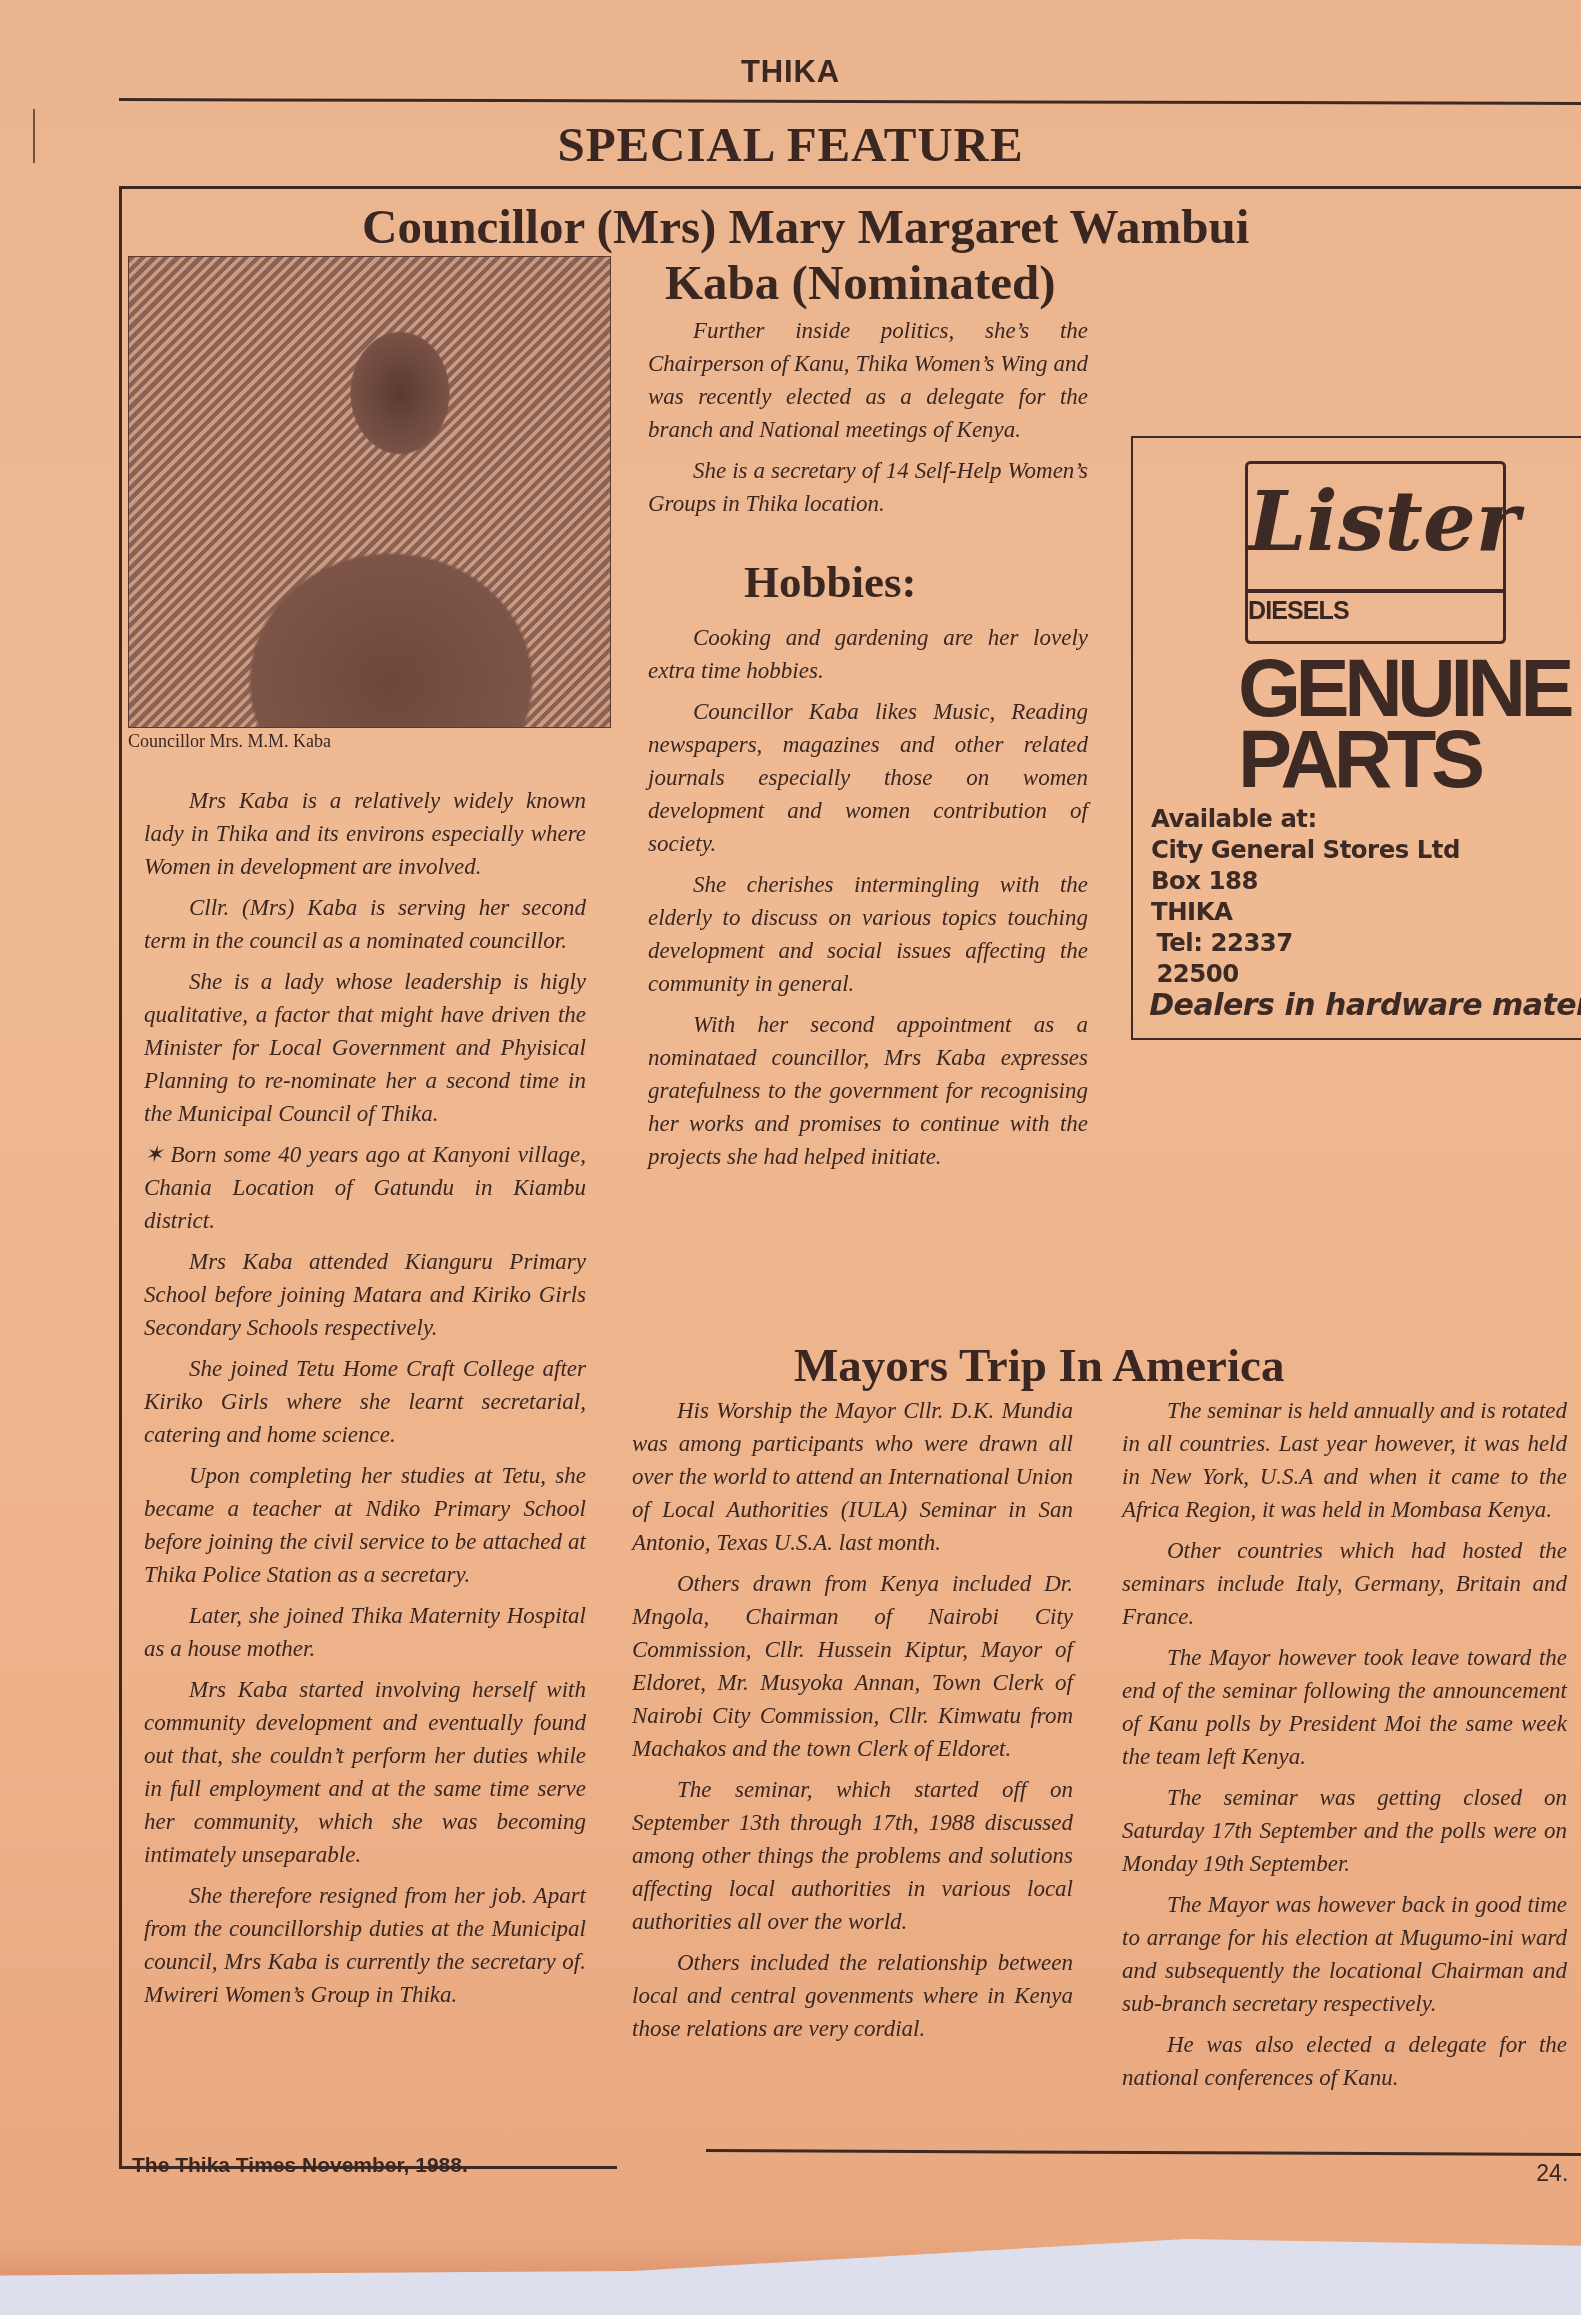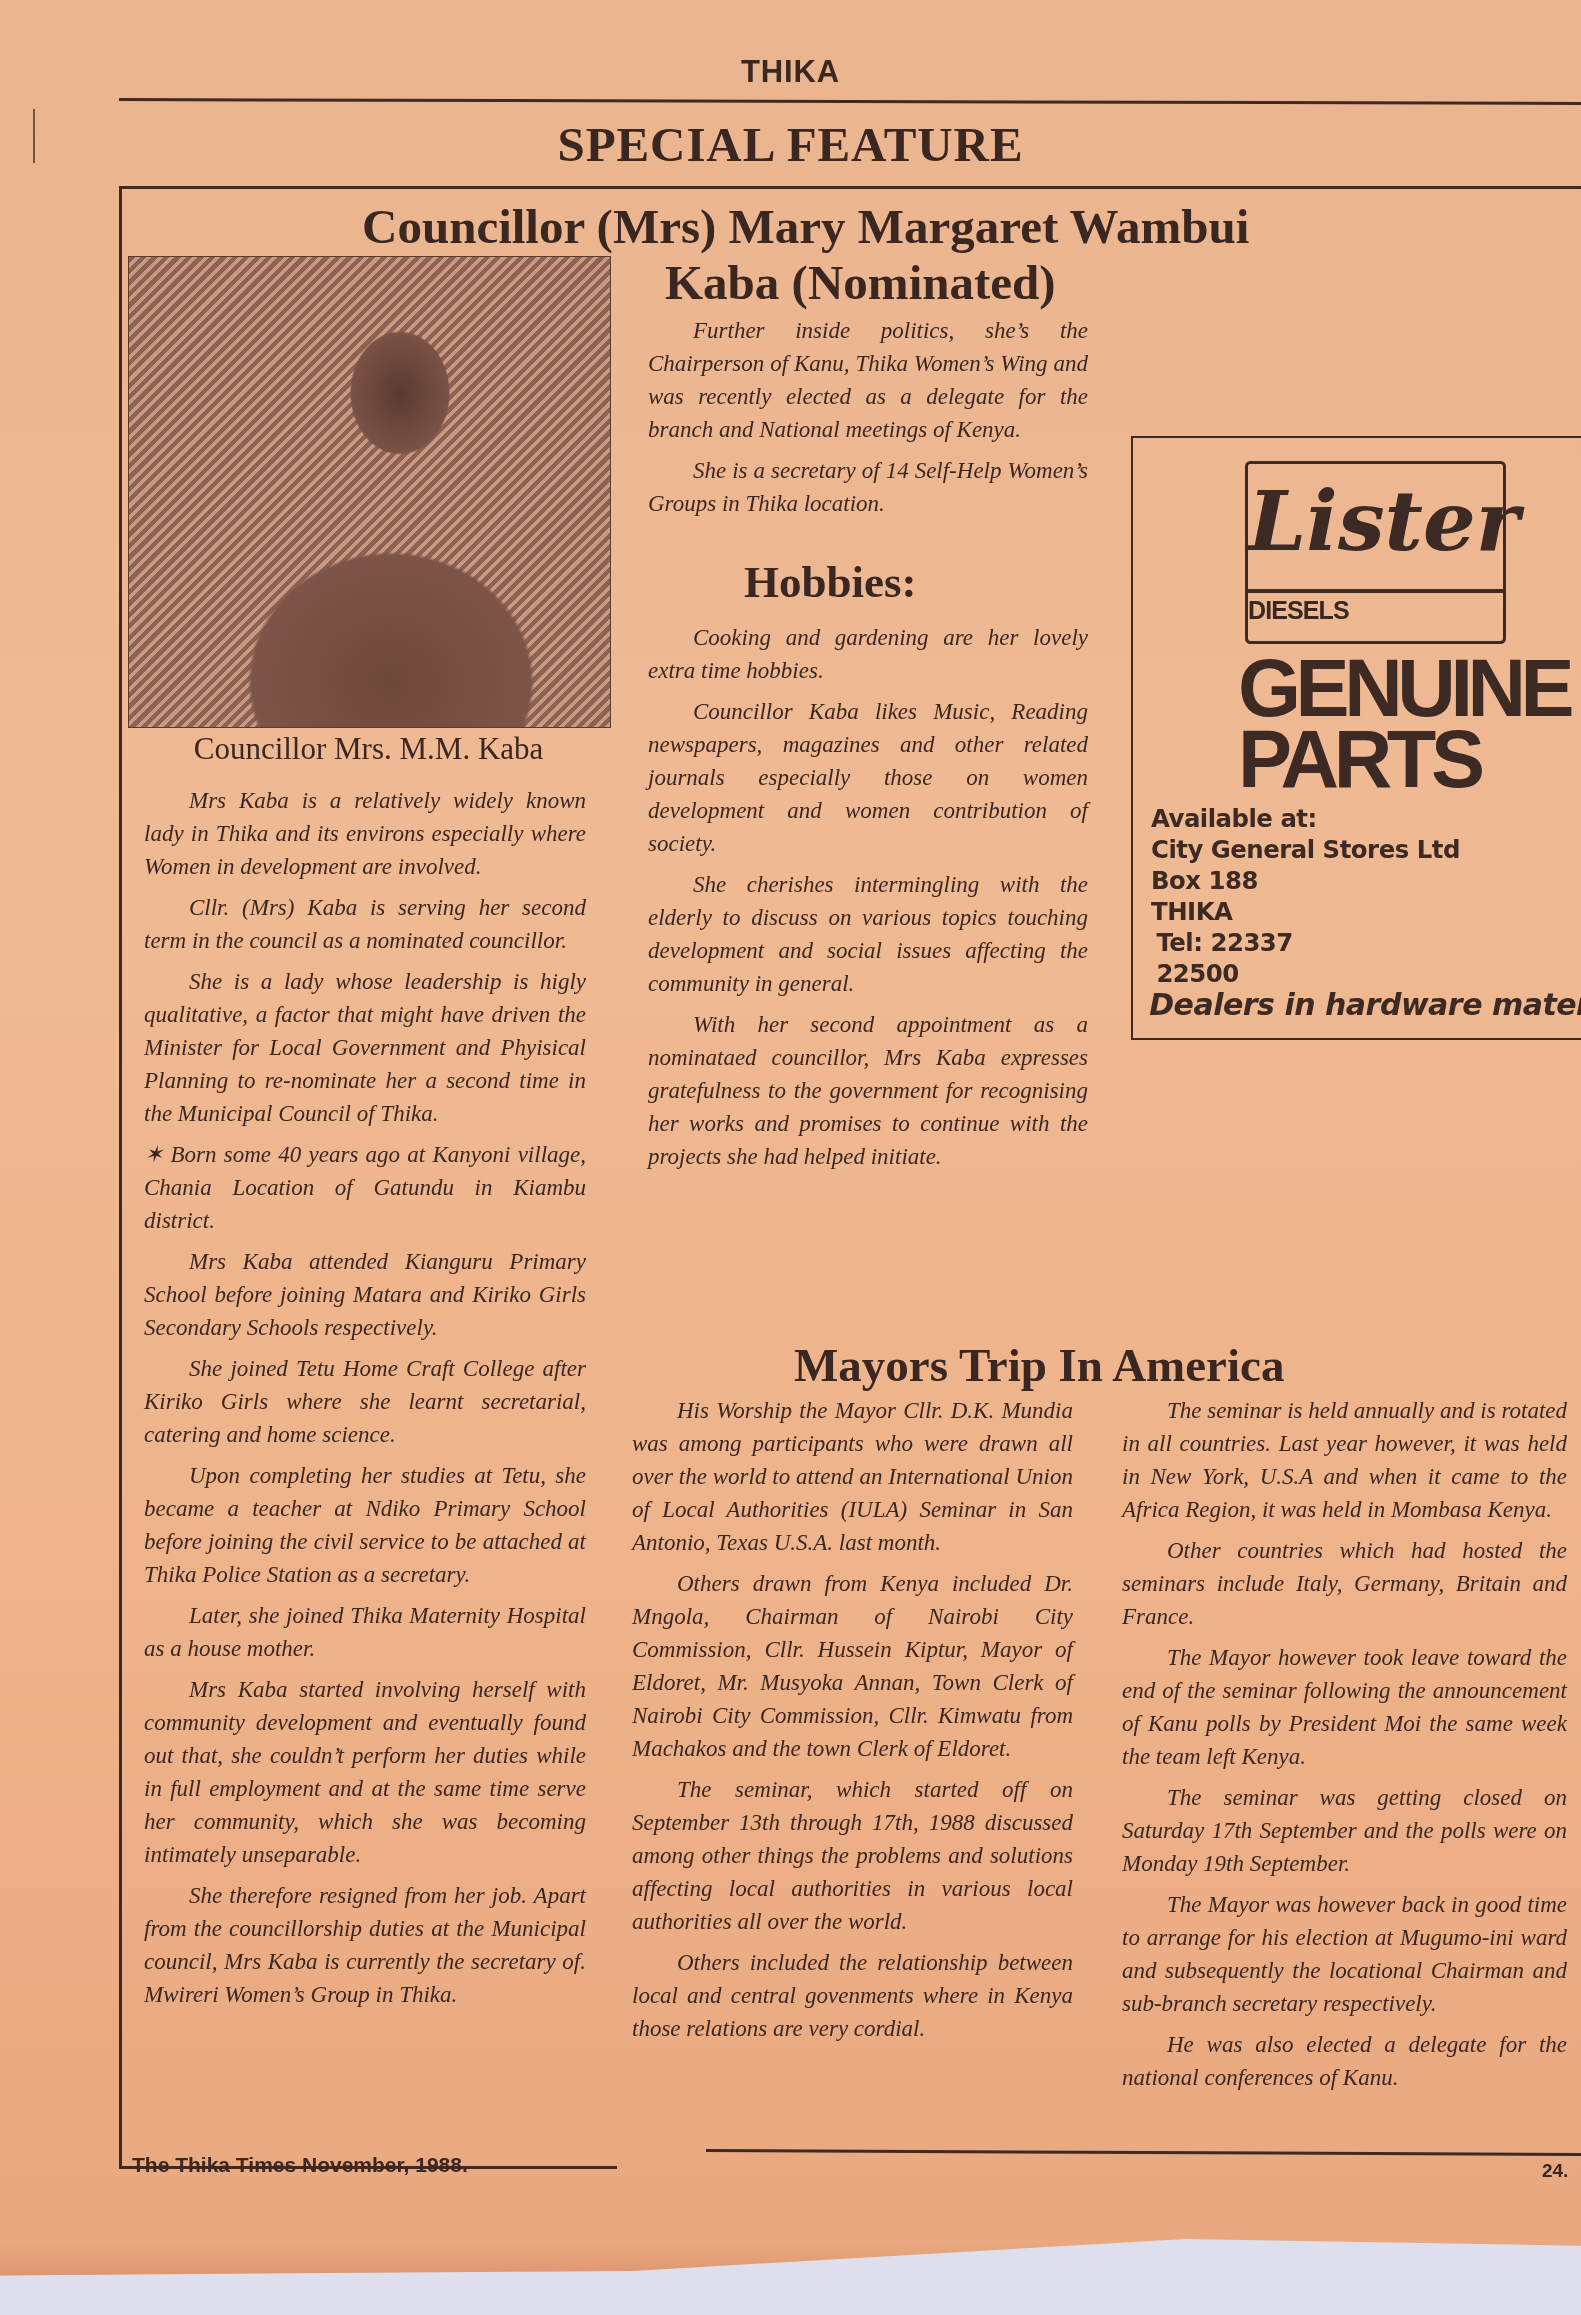--- a/index.html
+++ b/index.html
@@ -29,39 +29,39 @@
   .col p { margin:8px; text-indent:45px;font-style:italic; }
   .col p.noindent { text-indent:0; }
   .photo { position:absolute; left:128px; top:256px; width:481px; height:470px;
     background:
       radial-gradient(ellipse 81px 100px at 271px 136px,#5a3a30 0%,#7a5246 60%,transparent 62%),
       radial-gradient(ellipse 199px 181px at 262px 425px,#6e473b 0%,#7d5548 70%,transparent 72%),
       repeating-linear-gradient(135deg,#8b6253 0 4.5px,#c99a7f 4.5px 8.1px),
       #a47866;
     border:0.9px solid #5a3a30;
   }
-  .photo-caption { position:absolute; left:128px; width:481px; top:731px; text-align:center; font-size:31px; }
+  .photo-caption { position:absolute; left:128px; width:481px; top:731px; font-size:18px; }
   .subhead { font-weight:bold; font-size:45px; }
   .ad-box { position:absolute; left:1131px; top:436px; width:461px; height:604px;
     border:2.7px solid #3d2a25; border-right:none; box-sizing:border-box; }
   .logo-box { position:absolute; left:1245px; top:461px; width:261px; height:183px;
     border:3.6px solid #3d2a25; border-radius:5.4px; box-sizing:border-box; }
   .logo-script { position:absolute; left:0; right:0; top:7.2px; text-align:left;
     font-family:"DejaVu Serif", serif; font-style:italic; font-weight:bold; font-size:83px; line-height:100px; color:#3d2a25; }
   .logo-divider { position:absolute; left:0; right:0; top:125px; height:3.6px; background:#3d2a25; }
   .logo-sub { position:absolute; left:0; right:0; top:132px; text-align:left;
     font-family:"Liberation Sans", sans-serif; font-weight:bold; font-size:25px; letter-spacing:-0.9px; }
   .genuine { position:absolute; left:1238px; top:653px; font-family:"Liberation Sans", sans-serif;
     font-weight:bold; font-size:81px; line-height:71px; letter-spacing:-5.4px; color:#3d2a25; }
   .ad-text { position:absolute; left:1151px; top:803px; font-family:"DejaVu Sans", sans-serif;
     font-weight:bold; font-size:24.4px; line-height:31px; letter-spacing:-0.5px; color:#3d2a25; white-space:nowrap; }
   .footer-left { position:absolute; left:132px; top:2153px; font-family:"Liberation Sans", sans-serif;
     font-weight:bold; font-size:21px; }
   .page-num { position:absolute; right:12.7px; top:2160px; font-family:"Liberation Sans", sans-serif;
-    font-weight:bold; font-size:19px; }
+    font-weight:normal; font-size:23px; }
 </style>
 </head>
 <body>
 
 <div class="paper">
 
   <div class="abs masthead">THIKA</div>
   <div class="rule" style="left:119px; top:100px; width:1462px; transform:rotate(0.15deg);"></div>
 
   <div class="abs section-title">SPECIAL FEATURE</div>

